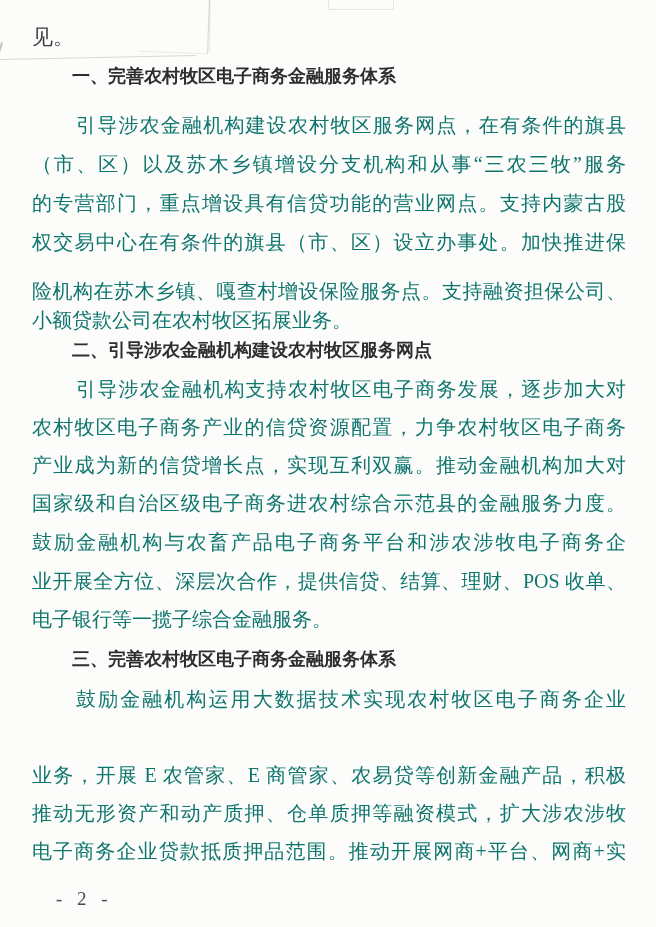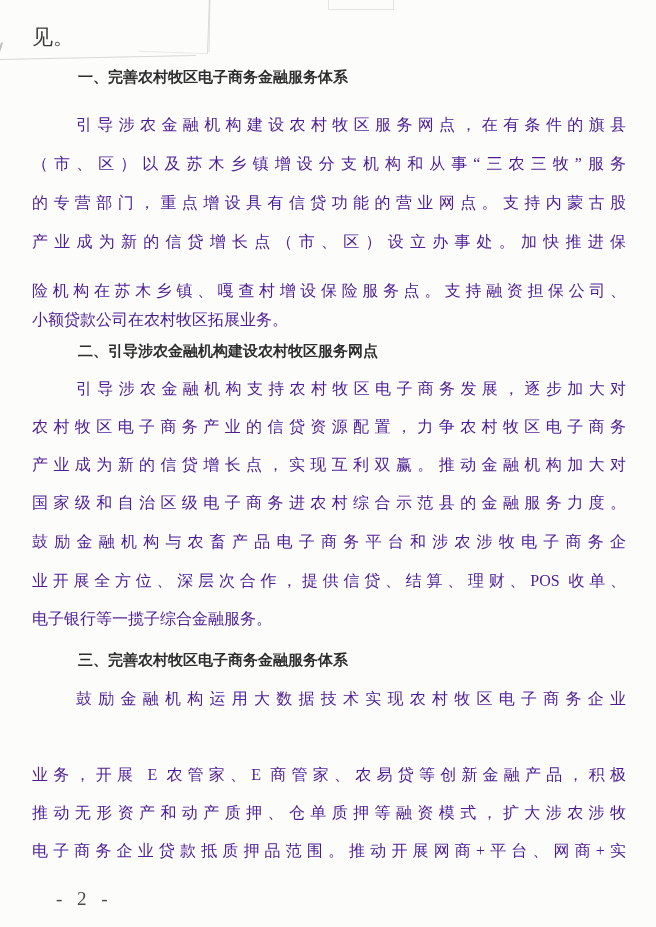--- a/index.html
+++ b/index.html
@@ -41,38 +41,38 @@
     left: 209px; top: 0px; width: 1px; height: 52px;
     background: rgba(175,175,175,.35);
     transform: rotate(1deg);
   }
   .line {
     position: absolute;
     left: 32px;
     width: 594px;
     height: 30px;
     line-height: 30px;
-    font-size: 16px;
-    color: #4c1d95;
+    font-size: 20px;
+    color: #0f766e;
     white-space: normal;
   }
   .just {
     text-align: justify;
     text-align-last: justify;
   }
   .indent {
     left: 76px;
     width: 550px;
   }
   .heading {
-    left: 78px;
+    left: 72px;
     width: 560px;
-    font-family: Liberation Sans, sans-serif;
+    font-family: Liberation Mono, monospace;
     font-weight: 700;
-    font-size: 15px;
+    font-size: 18px;
     color: #2e2e2e;
     text-align: left;
     text-align-last: left;
   }
   .intro-line {
     font-size: 21px;
     color: #3a3a3a;
   }
   .pagenum {
     position: absolute;
@@ -94,21 +94,21 @@
   <div class="artifact a-line1"></div>
   <div class="artifact a-tick"></div>
   <div class="artifact a-vline"></div>
 
   <div class="line intro-line" style="top:22px">见。</div>
 
   <div class="line heading" style="top:62px">一、完善农村牧区电子商务金融服务体系</div>
   <div class="line indent just" style="top:110px">引导涉农金融机构建设农村牧区服务网点，在有条件的旗县</div>
   <div class="line just" style="top:149px">（市、区）以及苏木乡镇增设分支机构和从事“三农三牧”服务</div>
   <div class="line just" style="top:188px">的专营部门，重点增设具有信贷功能的营业网点。支持内蒙古股</div>
-  <div class="line just" style="top:227px">产业成为新的信贷增长点（市、区）设立办事处。加快推进保</div>
+  <div class="line just" style="top:227px">权交易中心在有条件的旗县（市、区）设立办事处。加快推进保</div>
   <div class="line just" style="top:276px">险机构在苏木乡镇、嘎查村增设保险服务点。支持融资担保公司、</div>
   <div class="line" style="top:305px">小额贷款公司在农村牧区拓展业务。</div>
 
   <div class="line heading" style="top:336px">二、引导涉农金融机构建设农村牧区服务网点</div>
   <div class="line indent just" style="top:374px">引导涉农金融机构支持农村牧区电子商务发展，逐步加大对</div>
   <div class="line just" style="top:412px">农村牧区电子商务产业的信贷资源配置，力争农村牧区电子商务</div>
   <div class="line just" style="top:450px">产业成为新的信贷增长点，实现互利双赢。推动金融机构加大对</div>
   <div class="line just" style="top:488px">国家级和自治区级电子商务进农村综合示范县的金融服务力度。</div>
   <div class="line just" style="top:527px">鼓励金融机构与农畜产品电子商务平台和涉农涉牧电子商务企</div>
   <div class="line just" style="top:566px">业开展全方位、深层次合作，提供信贷、结算、理财、POS 收单、</div>

